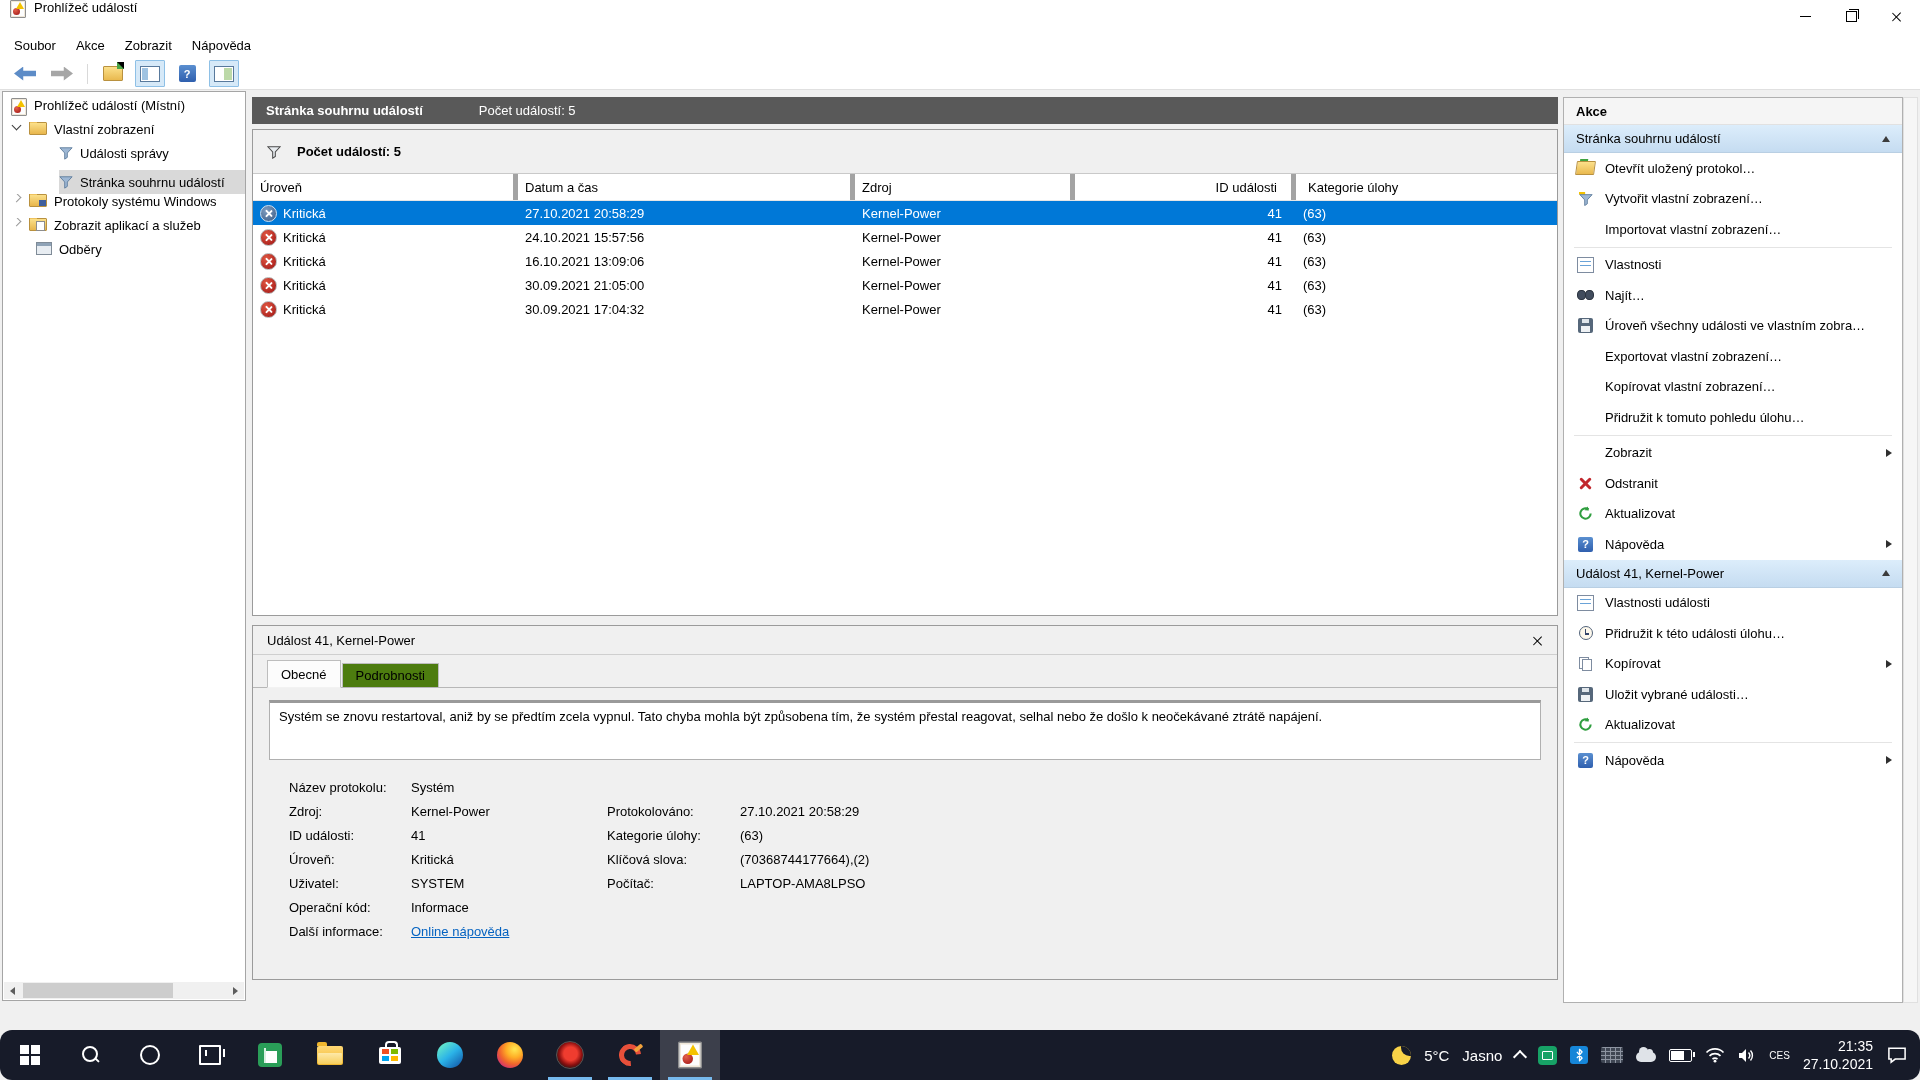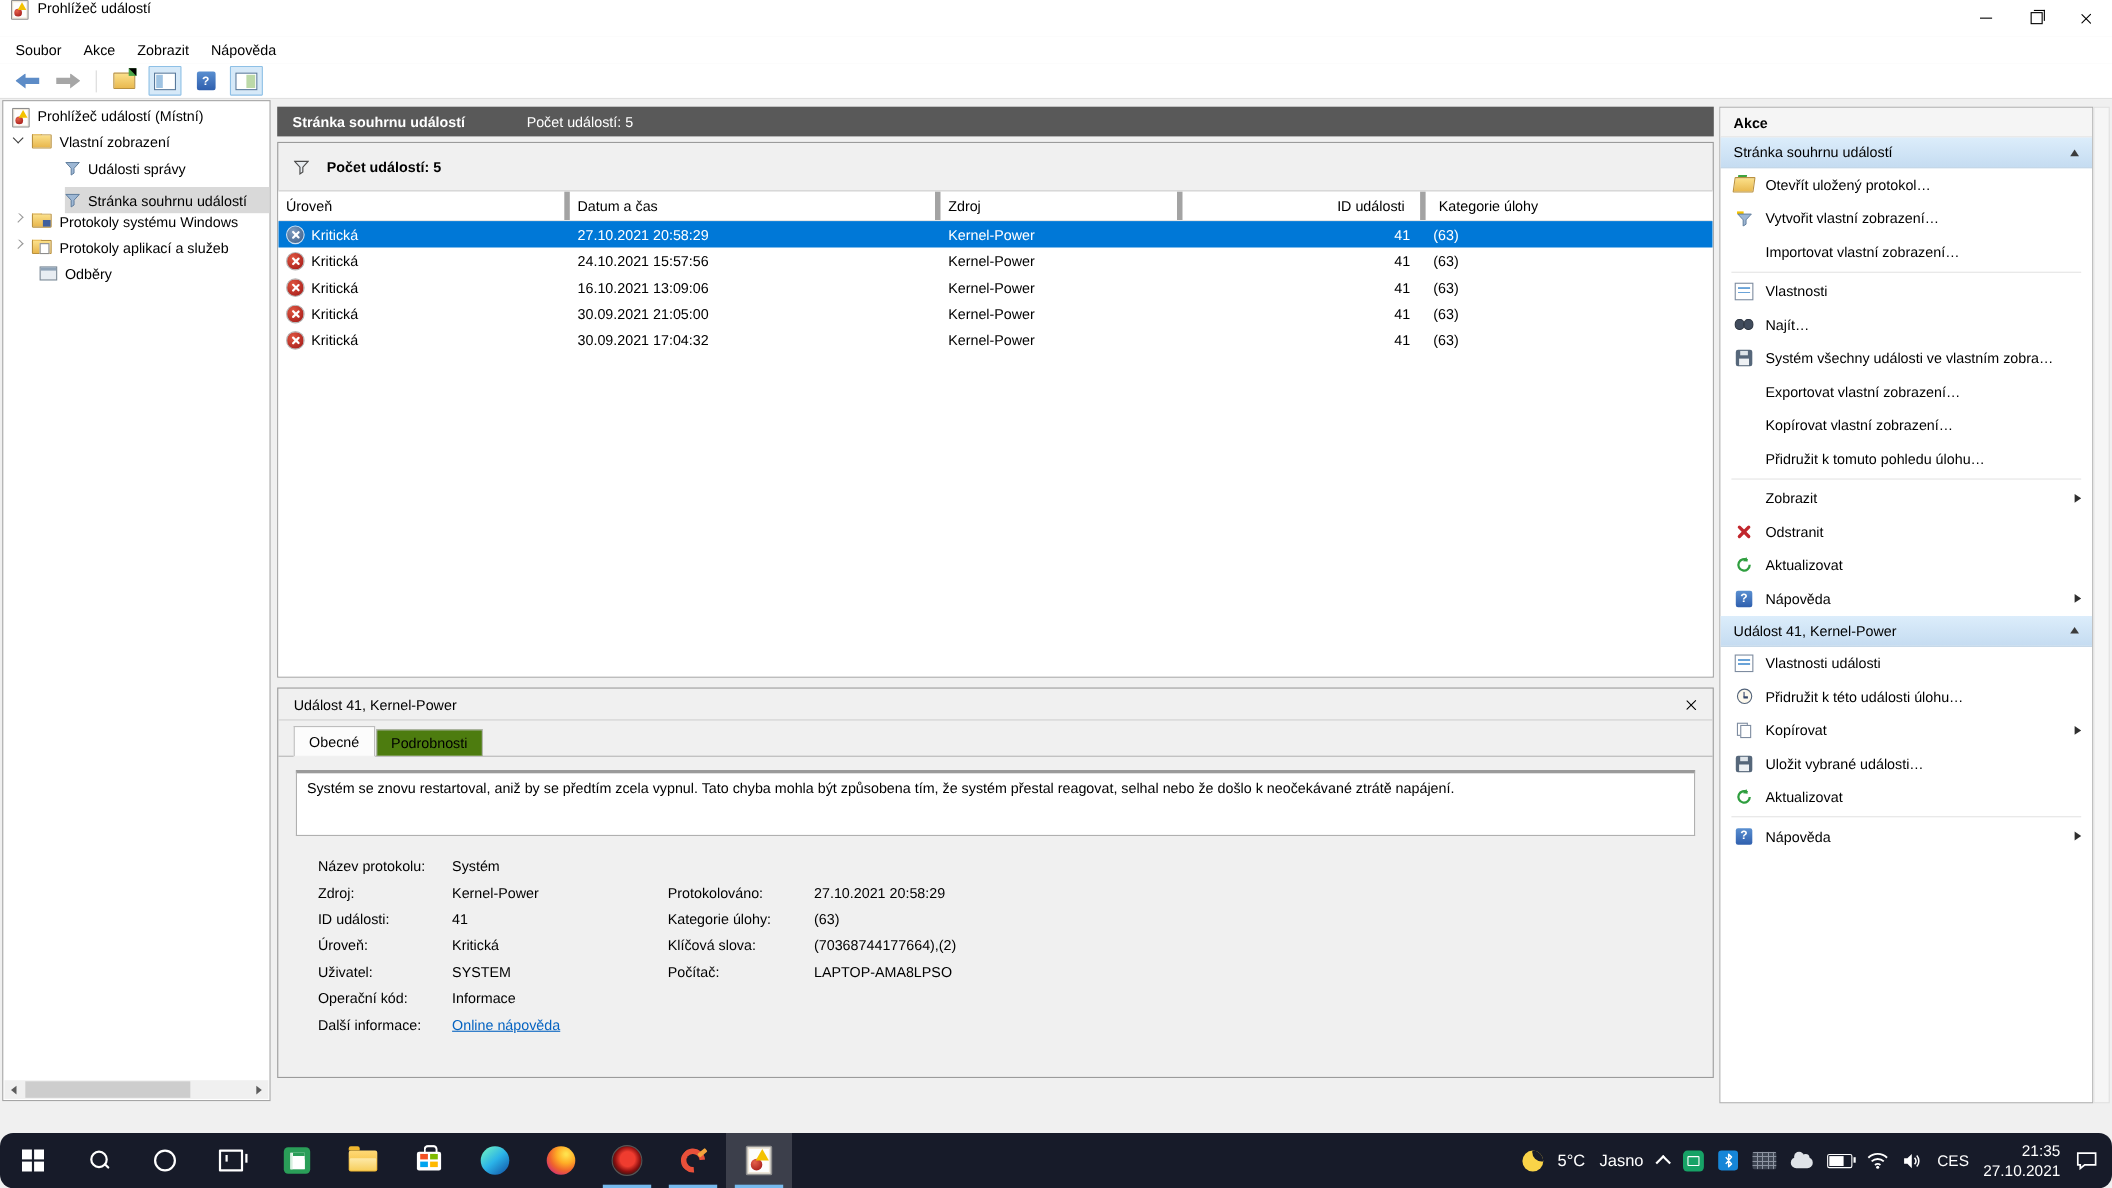--- a/index.html
+++ b/index.html
@@ -168,21 +168,21 @@
   .bt{width:18px;height:18px;border-radius:3px;background:#1686d8;display:flex;align-items:center;justify-content:center;}
   .kbd{width:22px;height:16px;border-radius:2px;background:#3f4653;
        background-image:repeating-linear-gradient(0deg,transparent 0 3px,#8d94a1 3px 4px),repeating-linear-gradient(90deg,transparent 0 4px,#8d94a1 4px 5px);}
   .cloudy{position:relative;width:20px;height:10px;background:#dfe3e8;border-radius:6px;margin-top:4px;}
   .cloudy::before{content:'';position:absolute;left:3px;top:-5px;width:9px;height:9px;border-radius:50%;background:#dfe3e8;}
   .cloudy::after{content:'';position:absolute;left:10px;top:-3px;width:7px;height:7px;border-radius:50%;background:#dfe3e8;}
   .battery{position:relative;width:21px;height:11px;border:1.5px solid #fff;border-radius:2px;}
   .battery::before{content:'';position:absolute;right:-4px;top:2px;width:2px;height:5px;background:#fff;}
   .battery::after{content:'';position:absolute;left:1px;top:1px;bottom:1px;width:13px;background:#fff;}
   .clockblock{text-align:right;font-size:14px;line-height:1.3;}
-  .lang{font-size:14px;}
+  .lang{font-size:10px;}
 </style>
 </head>
 <body>
 
 <div id="screen">
 
   <div class="titlebar">
     <span class="app-ico ev-page"></span>
     <span class="title-text">Prohlížeč událostí</span>
     <div class="win-controls">
@@ -252,21 +252,21 @@
       </div>
     </div>
     <div class="trow" style="padding-left:10px;">
       <span class="chev"></span>
       <span class="tico folder blue"></span>
       <span>Protokoly systému Windows</span>
     </div>
     <div class="trow" style="padding-left:10px;">
       <span class="chev"></span>
       <span class="tico folder page"></span>
-      <span>Protokoly aplikací a služeb</span>
+      <span>Zobrazit aplikací a služeb</span>
     </div>
     <div class="trow" style="padding-left:33px;">
       <span class="tico subs-ico"></span>
       <span>Odběry</span>
     </div>
     <div class="tree-hscroll">
       <span class="sb-btn">
           <span class="sb-tri l"></span>
         </span>
       <span class="sb-thumb"></span>
@@ -446,21 +446,21 @@
     <div class="aitem">
         <span class="ico">
           <span class="binoc"></span>
         </span>
         <span>Najít…</span>
       </div>
     <div class="aitem">
         <span class="ico">
           <span class="floppy"></span>
         </span>
-        <span>Systém všechny události ve vlastním zobra…</span>
+        <span>Úroveň všechny události ve vlastním zobra…</span>
       </div>
     <div class="aitem noicon">
         <span>Exportovat vlastní zobrazení…</span>
       </div>
     <div class="aitem noicon">
         <span>Kopírovat vlastní zobrazení…</span>
       </div>
     <div class="aitem noicon">
         <span>Přidružit k tomuto pohledu úlohu…</span>
       </div>

